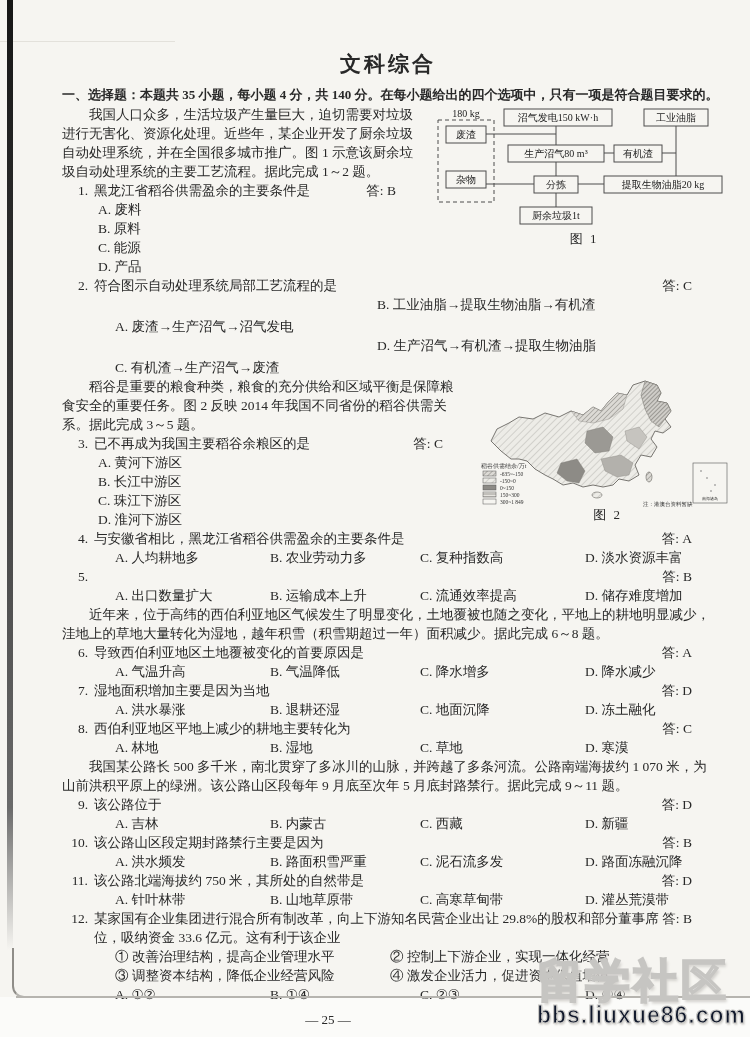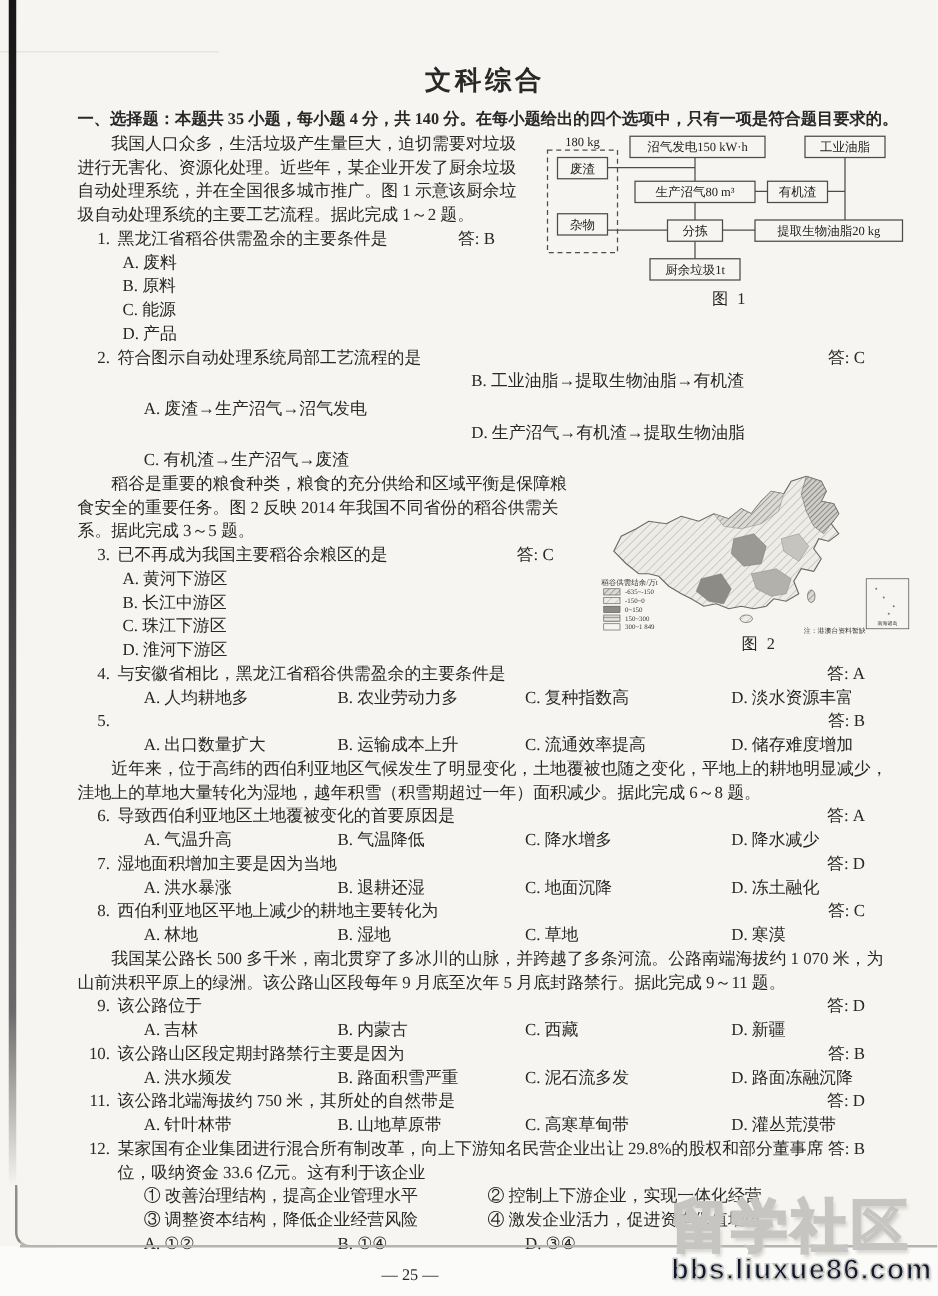--- a/index.html
+++ b/index.html
@@ -328,20 +328,21 @@
       <span class="i1">① 改善治理结构，提高企业管理水平</span>
       <span>② 控制上下游企业，实现一体化经营</span>
     </div>
     <div class="items2">
       <span class="i1">③ 调整资本结构，降低企业经营风险</span>
       <span>④ 激发企业活力，促进资本保值增值</span>
     </div>
     <div class="opts4">
       <span class="o1">A. ①②</span>
       <span class="o2">B. ①④</span>
+      <span class="o3">C. ②③</span>
       <span>D. ③④</span>
     </div>
   </div>
 
   <div class="footer">— 25 —</div>
 </div>
 
 <div class="binding"></div>
 <div class="edge-corner"></div>
 <div class="edge-bottom"></div>

